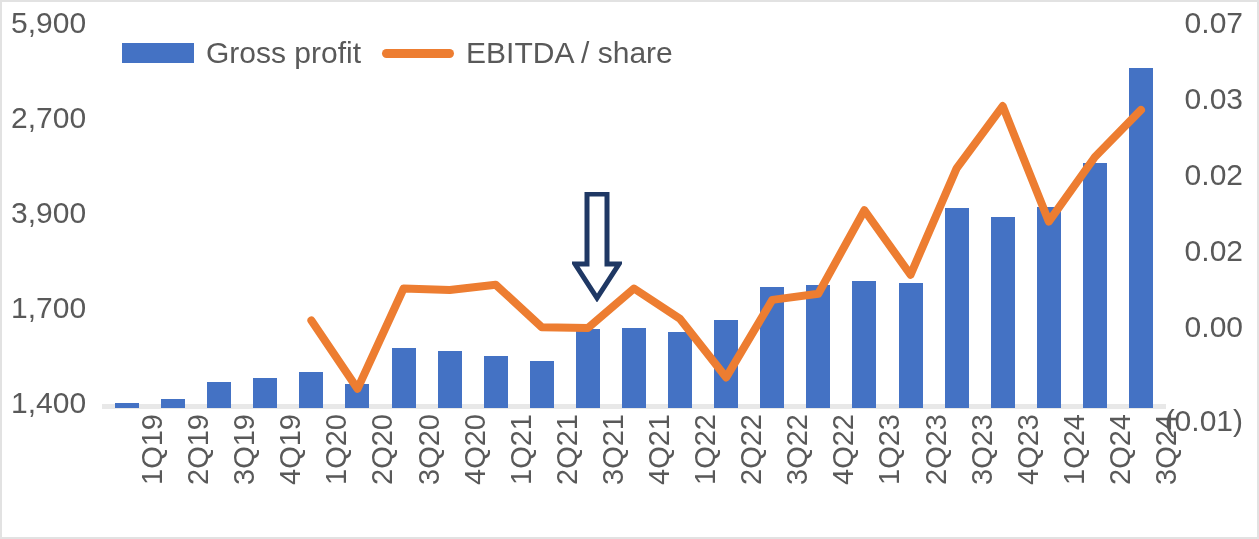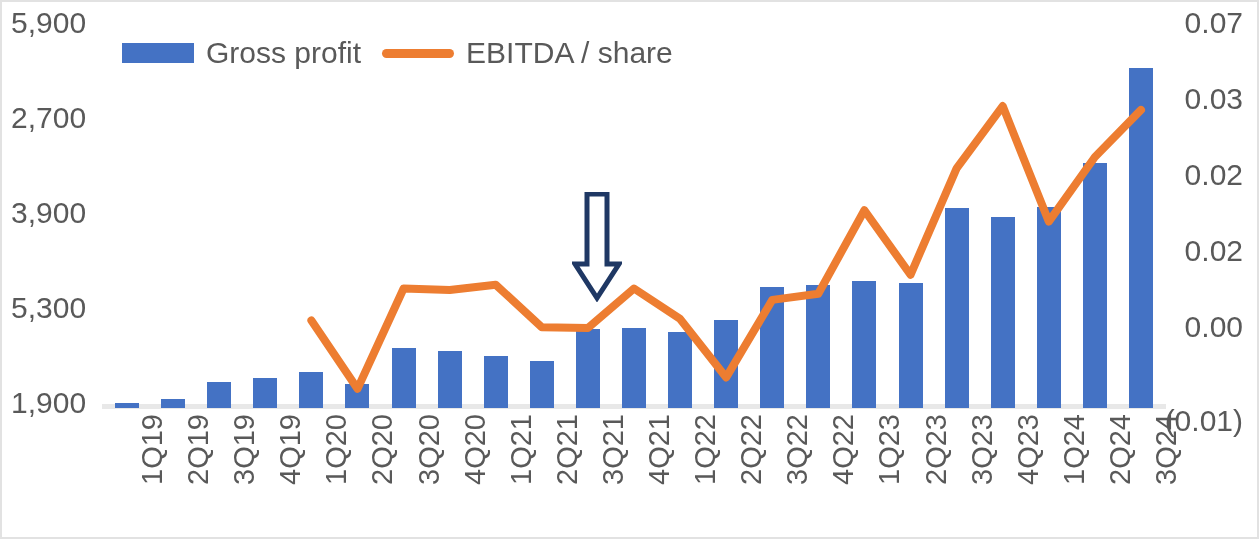--- a/index.html
+++ b/index.html
@@ -122,22 +122,22 @@
     width: 50px;
     height: 110px;
   }
 </style>
 </head>
 <body>
 
 <div id="chart-frame">
 
   <div id="left-axis">
-      <div class="ytick ytick-left" style="top: 386px;">1,900</div>
-      <div class="ytick ytick-left" style="top: 291px;">5,300</div>
+      <div class="ytick ytick-left" style="top: 386px;">1,400</div>
+      <div class="ytick ytick-left" style="top: 291px;">1,700</div>
       <div class="ytick ytick-left" style="top: 196px;">3,900</div>
       <div class="ytick ytick-left" style="top: 101px;">2,700</div>
       <div class="ytick ytick-left" style="top: 6px;">5,900</div>
     </div>
 
   <div id="right-axis">
       <div class="ytick ytick-right" style="top: 376px; margin-top: 28px;">(0.01)</div>
       <div class="ytick ytick-right" style="top: 310px;">0.00</div>
       <div class="ytick ytick-right" style="top: 234px;">0.02</div>
       <div class="ytick ytick-right" style="top: 158px; text-align: right;">0.02</div>

